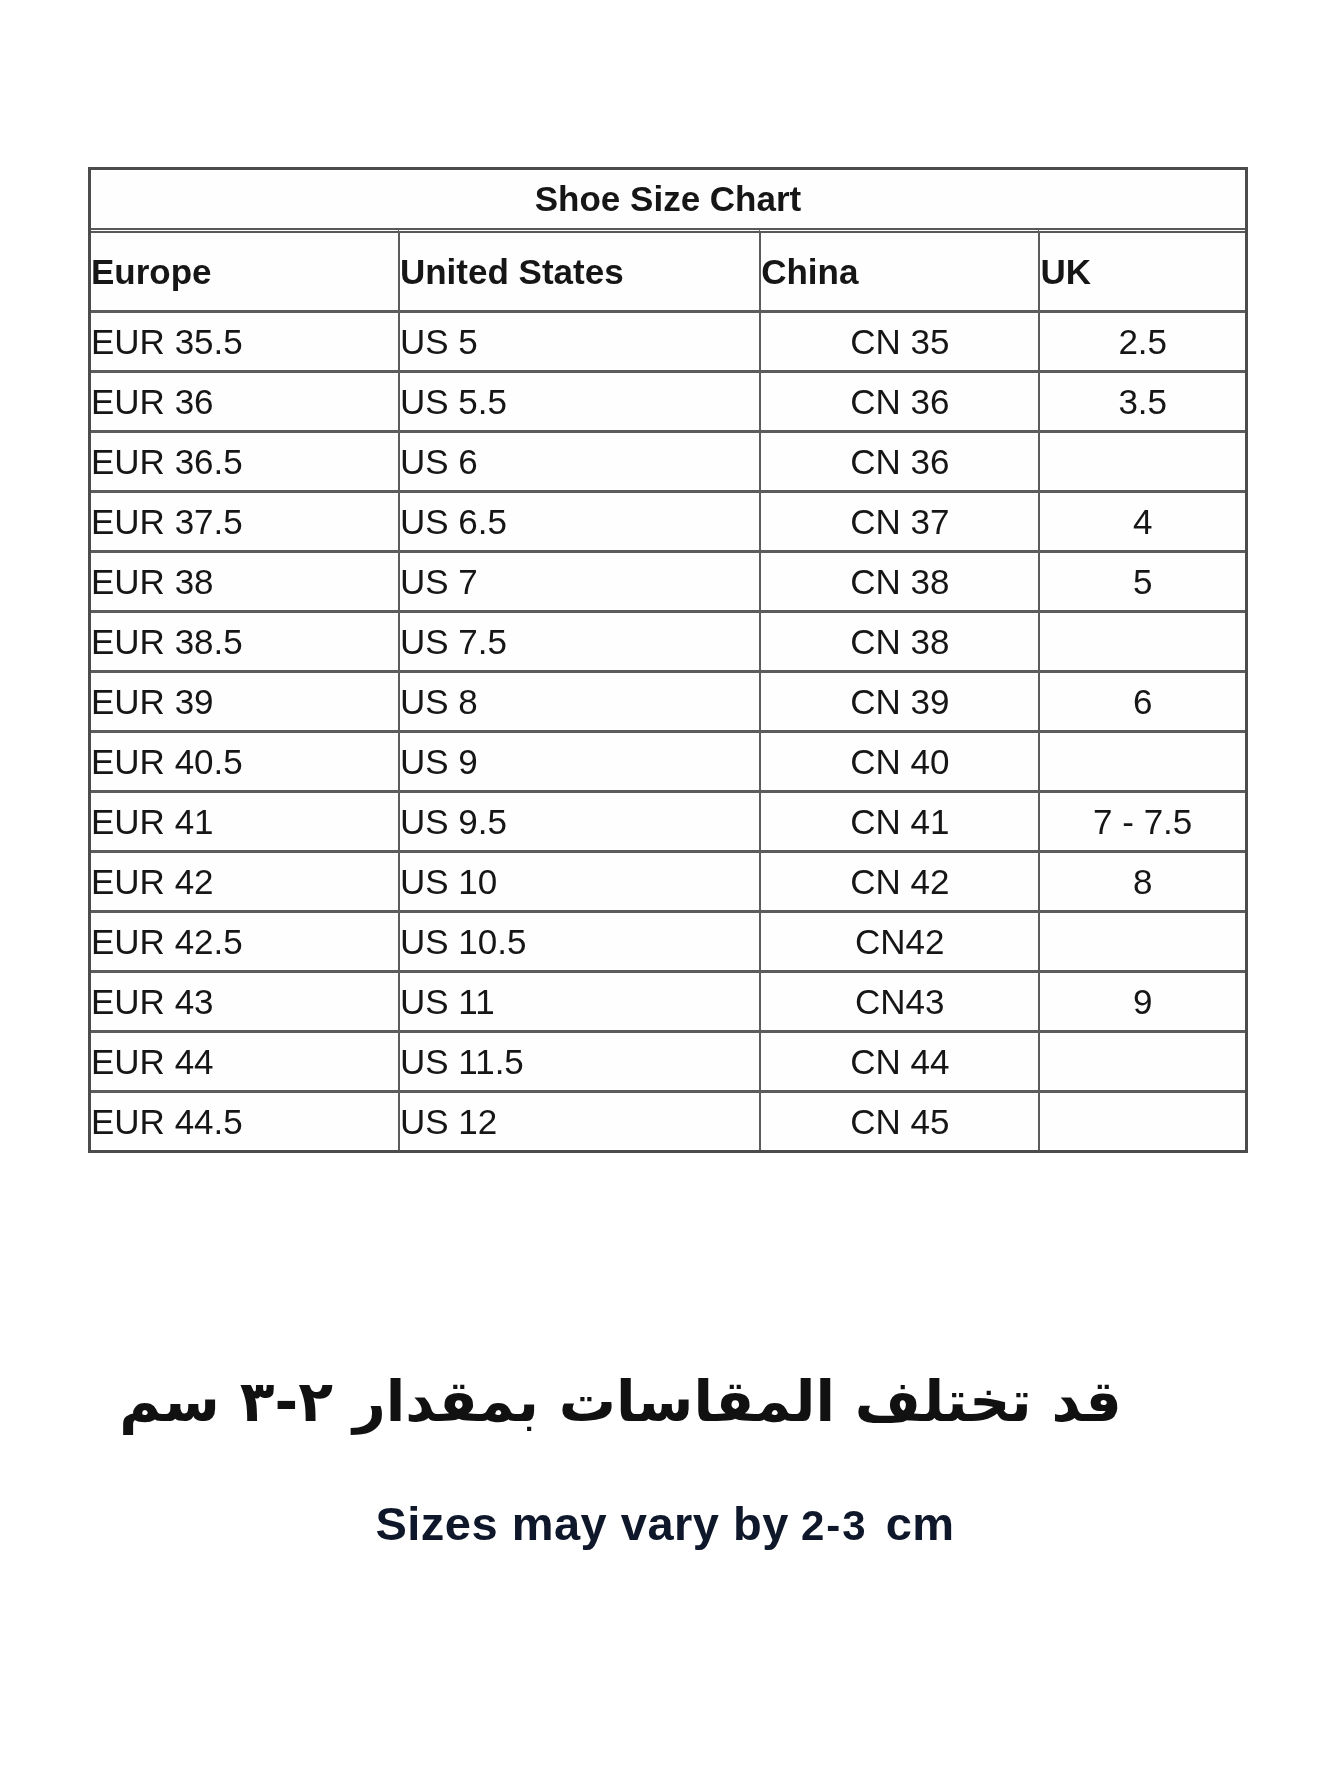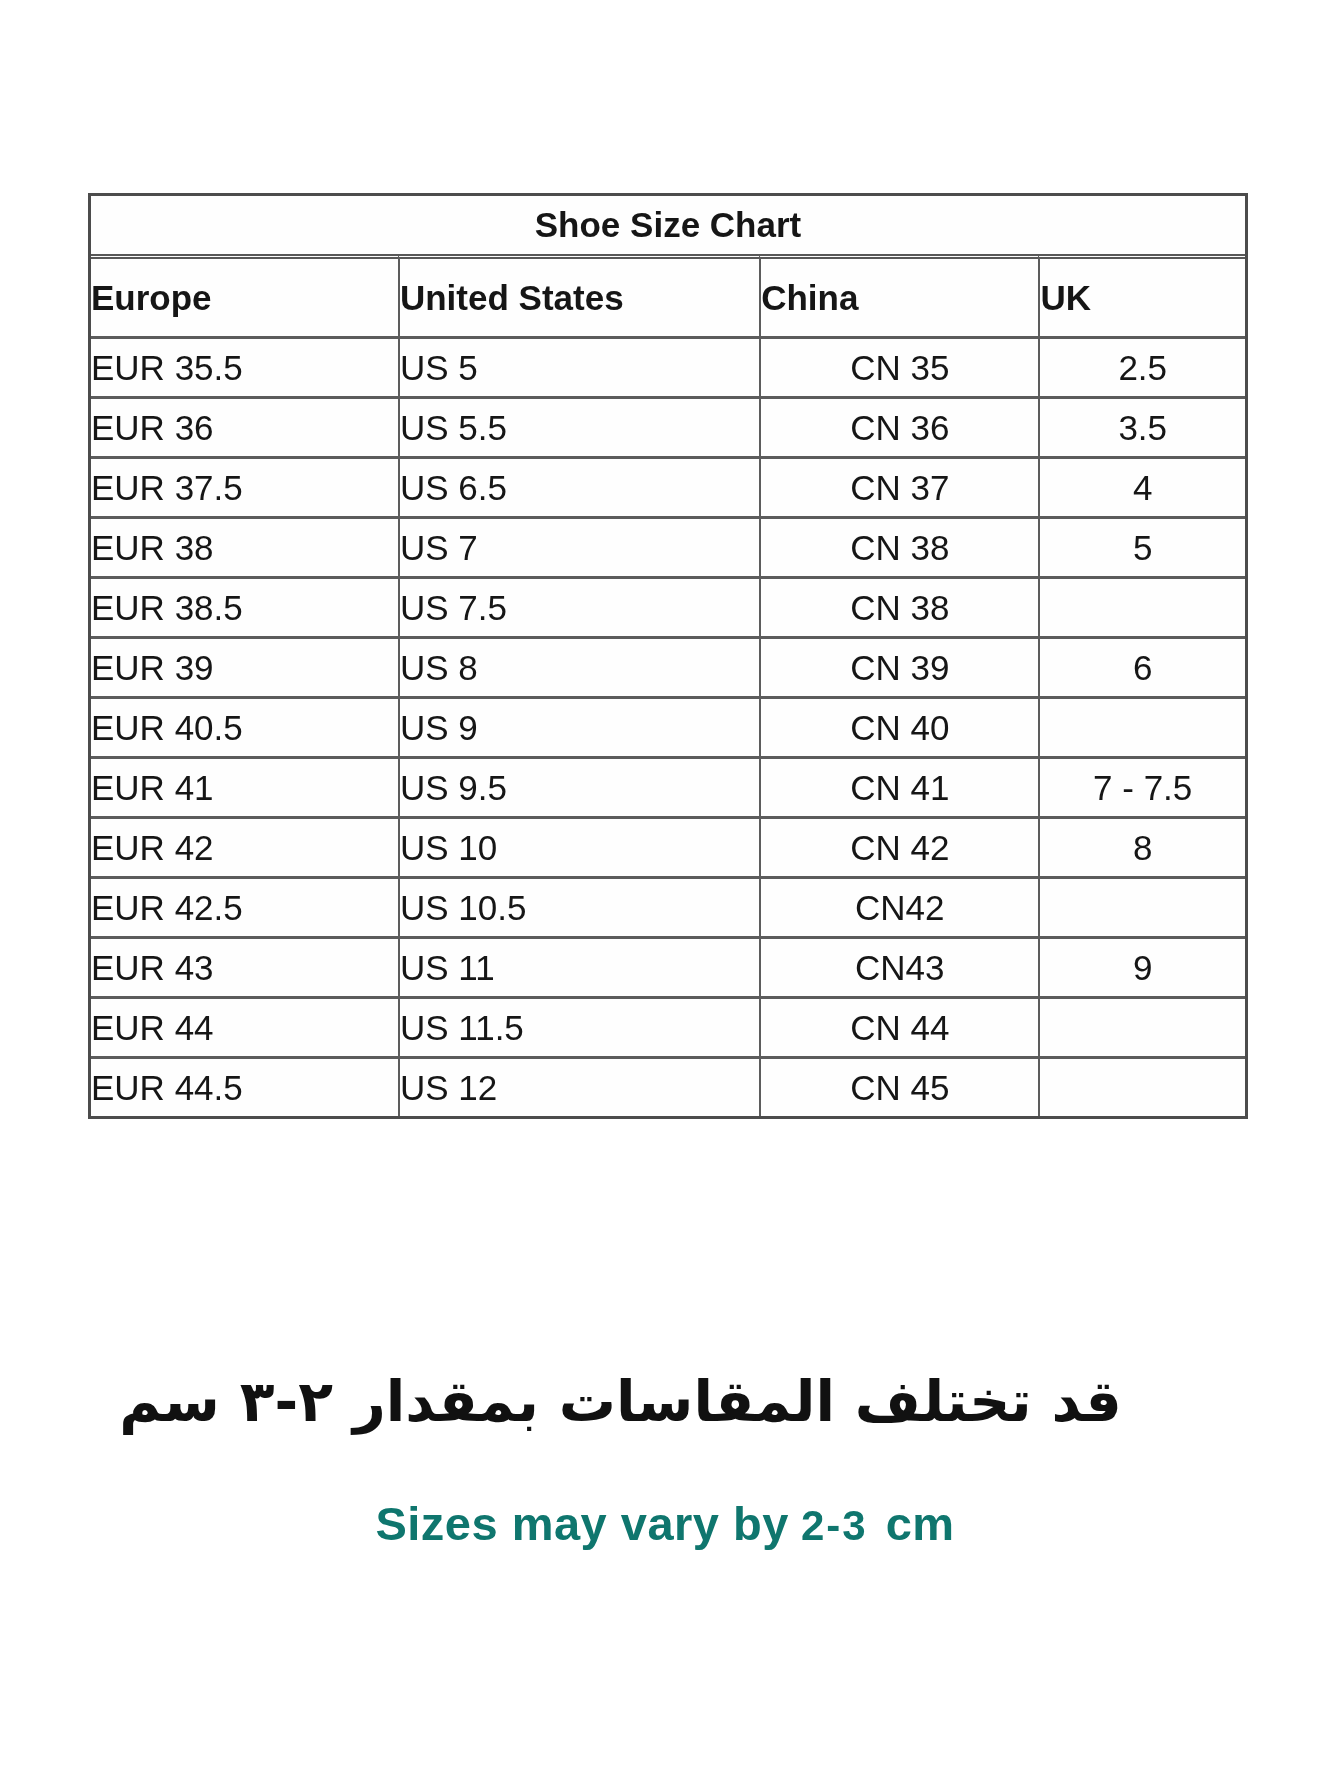--- a/index.html
+++ b/index.html
@@ -18,21 +18,20 @@
     left: 88px; top: 167px;
     width: 1160px;
   }
   table.size-chart {
     width: 100%;
     table-layout: fixed;
     border-collapse: separate;
     border-spacing: 0;
     border: 3px solid #4c4c4c;
     background: #fefefe;
-    margin-top: 26px;
   }
   table.size-chart td, table.size-chart th {
     padding: 0;
     vertical-align: middle;
     font-size: 35px;
     color: #161616;
     overflow: hidden;
     white-space: nowrap;
   }
   .title-cell {
@@ -67,21 +66,21 @@
     color: #111111;
     font-family: "DejaVu Sans", "Liberation Sans", sans-serif;
   }
   .note-en {
     position: absolute;
     top: 1496px; left: 0;
     width: 1330px;
     text-align: center;
     font-weight: bold;
     font-size: 47px;
-    color: #0f766e;
+    color: #0f172a;
     letter-spacing: 0.5px;
   }
   .note-en .range {
     font-size: 42px;
     margin: 0 10px 0 12px;
     letter-spacing: 2px;
   }
   .note-en .unit { margin-left: 8px; }
 </style>
 </head>
@@ -113,20 +112,26 @@
           <td class="cn col-sep">CN 35</td>
           <td class="uk col-sep">2.5</td>
         </tr>
         <tr class="data-row">
           <td class="eur"><span class="eur-prefix">EUR </span><span class="eur-num">36</span></td>
           <td class="us col-sep">US 5.5</td>
           <td class="cn col-sep">CN 36</td>
           <td class="uk col-sep">3.5</td>
         </tr>
         <tr class="data-row">
+          <td class="eur"><span class="eur-prefix">EUR </span><span class="eur-num">36.5</span></td>
+          <td class="us col-sep">US 6</td>
+          <td class="cn col-sep">CN 36</td>
+          <td class="uk col-sep"></td>
+        </tr>
+        <tr class="data-row">
           <td class="eur"><span class="eur-prefix">EUR </span><span class="eur-num">37.5</span></td>
           <td class="us col-sep">US 6.5</td>
           <td class="cn col-sep">CN 37</td>
           <td class="uk col-sep">4</td>
         </tr>
         <tr class="data-row">
           <td class="eur"><span class="eur-prefix">EUR </span><span class="eur-num">38</span></td>
           <td class="us col-sep">US 7</td>
           <td class="cn col-sep">CN 38</td>
           <td class="uk col-sep">5</td>

